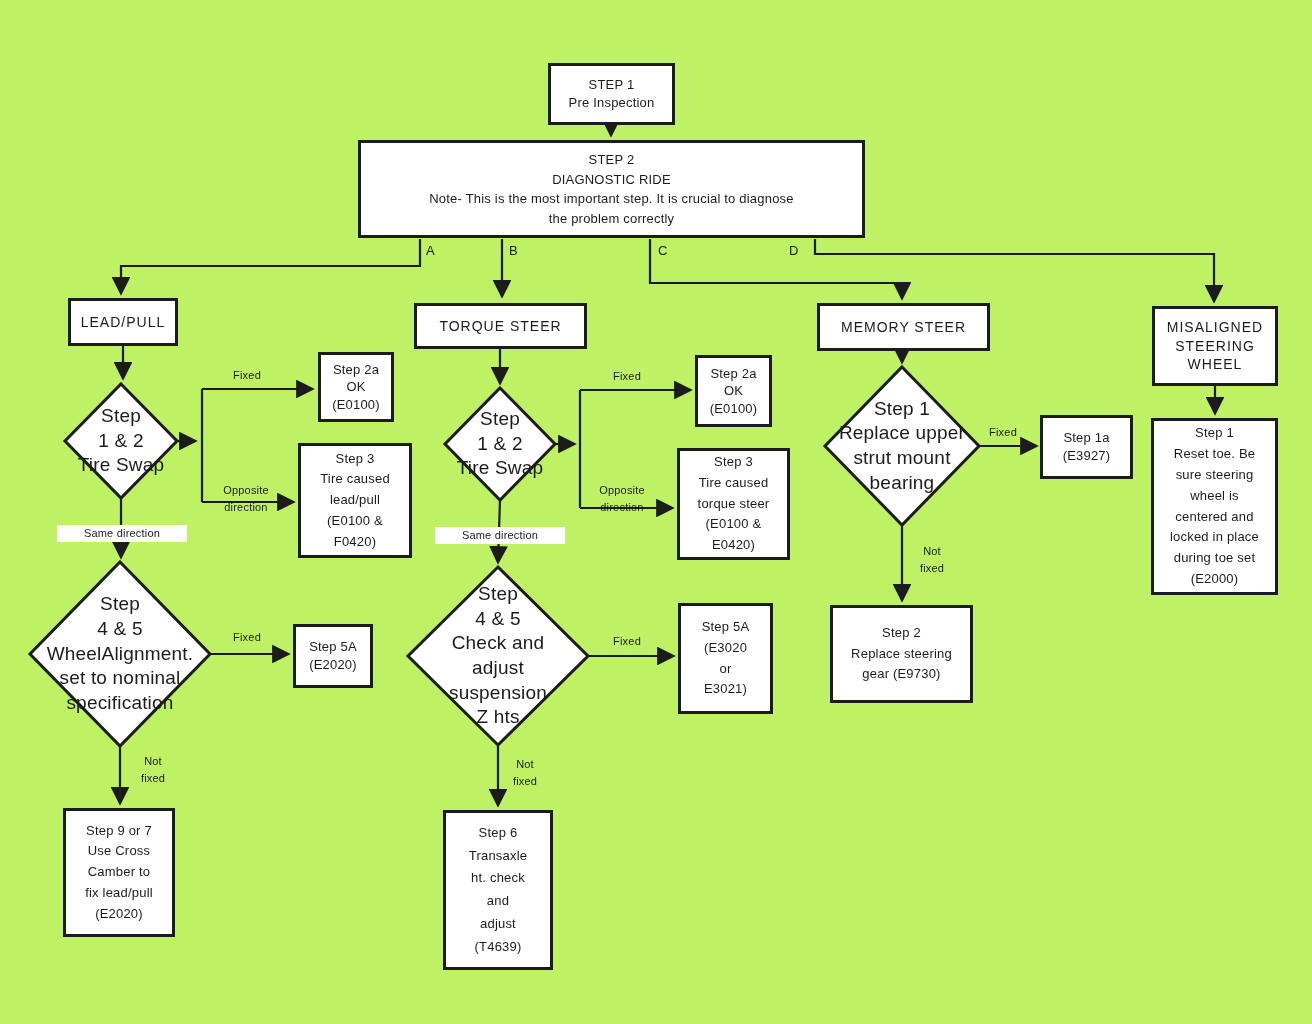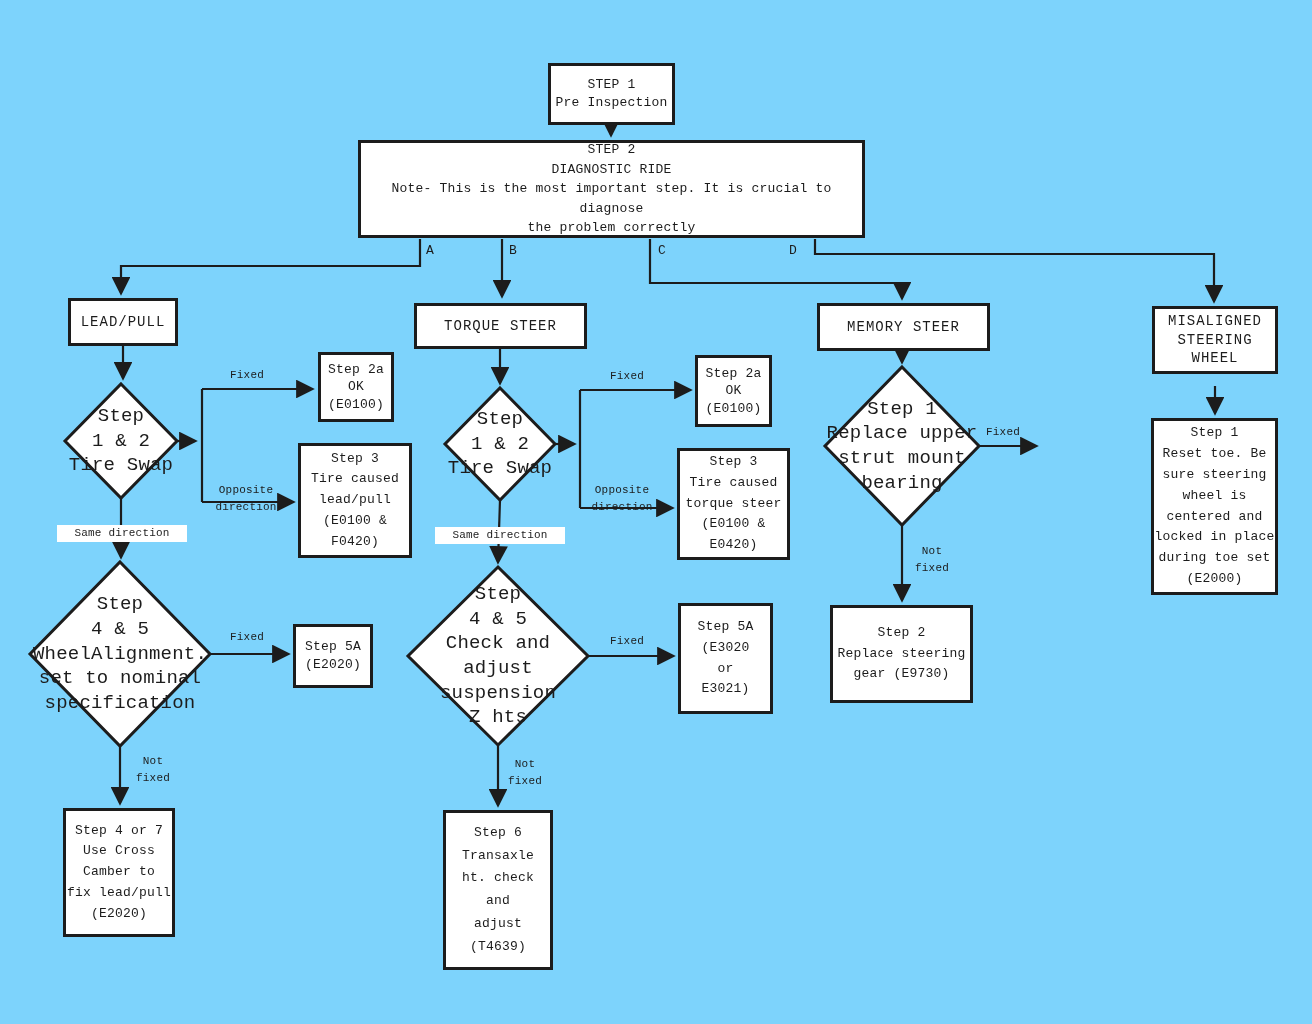--- a/index.html
+++ b/index.html
@@ -1,18 +1,18 @@
 <!DOCTYPE html>
 <html><head>
 <meta charset="utf-8">
 <style>
   html,body{margin:0;padding:0;background:#ffffff;}
   .canvas{
-    position:relative;width:1312px;height:1024px;background:#7dd3fc;
-    font-family:Liberation Mono, monospace;color:#1c1c1c;overflow:hidden;
+    position:relative;width:1312px;height:1024px;background:#bef264;
+    font-family:Liberation Sans, sans-serif;color:#1c1c1c;overflow:hidden;
   }
   .edges{position:absolute;left:0;top:0;width:1312px;height:1024px;}
   .box{
     position:absolute;box-sizing:border-box;border:3px solid #1c1c1c;background:#ffffff;
     display:flex;align-items:center;justify-content:center;text-align:center;
     font-size:13px;line-height:1.35;letter-spacing:.2px;
   }
   .box .txt{white-space:pre-line;}
   .hdr{font-size:14px;letter-spacing:1px;}
   .roomy{line-height:1.6;}
@@ -95,21 +95,21 @@
   </div>
 
   <div class="box hdr" style="left:414px;top:303px;width:173px;height:46px;">
     <span class="txt">TORQUE STEER</span>
   </div>
 
   <div class="box hdr" style="left:817px;top:303px;width:173px;height:48px;align-items:center;">
     <span class="txt">MEMORY STEER</span>
   </div>
 
-  <div class="box hdr" style="left:1152px;top:306px;width:126px;height:68px;justify-content:center;">
+  <div class="box hdr" style="left:1152px;top:306px;width:126px;height:80px;justify-content:center;">
     <span class="txt">MISALIGNED
 STEERING
 WHEEL</span>
   </div>
 
   <div class="box" style="left:318px;top:352px;width:76px;height:70px;">
     <span class="txt">Step 2a
 OK
 (E0100)</span>
   </div>
@@ -121,21 +121,21 @@
 (E0100 &amp;
 F0420)</span>
   </div>
 
   <div class="box" style="left:293px;top:624px;width:80px;height:64px;">
     <span class="txt">Step 5A
 (E2020)</span>
   </div>
 
   <div class="box roomy" style="left:63px;top:808px;width:112px;height:129px;">
-    <span class="txt">Step 4 or 7
+    <span class="txt">Step 9 or 7
 Use Cross
 Camber to
 fix lead/pull
 (E2020)</span>
   </div>
 
   <div class="box" style="left:695px;top:355px;width:77px;height:72px;">
     <span class="txt">Step 2a
 OK
 (E0100)</span>
@@ -158,20 +158,24 @@
 
   <div class="box xroomy" style="left:443px;top:810px;width:110px;height:160px;">
     <span class="txt">Step 6
 Transaxle
 ht. check
 and
 adjust
 (T4639)</span>
   </div>
 
+  <div class="box" style="left:1040px;top:415px;width:93px;height:64px;">
+    <span class="txt">Step 1a
+(E3927)</span>
+  </div>
 
   <div class="box roomy" style="left:830px;top:605px;width:143px;height:98px;">
     <span class="txt">Step 2
 Replace steering
 gear (E9730)</span>
   </div>
 
   <div class="box roomy" style="left:1151px;top:418px;width:127px;height:177px;">
     <span class="txt">Step 1
 Reset toe. Be

